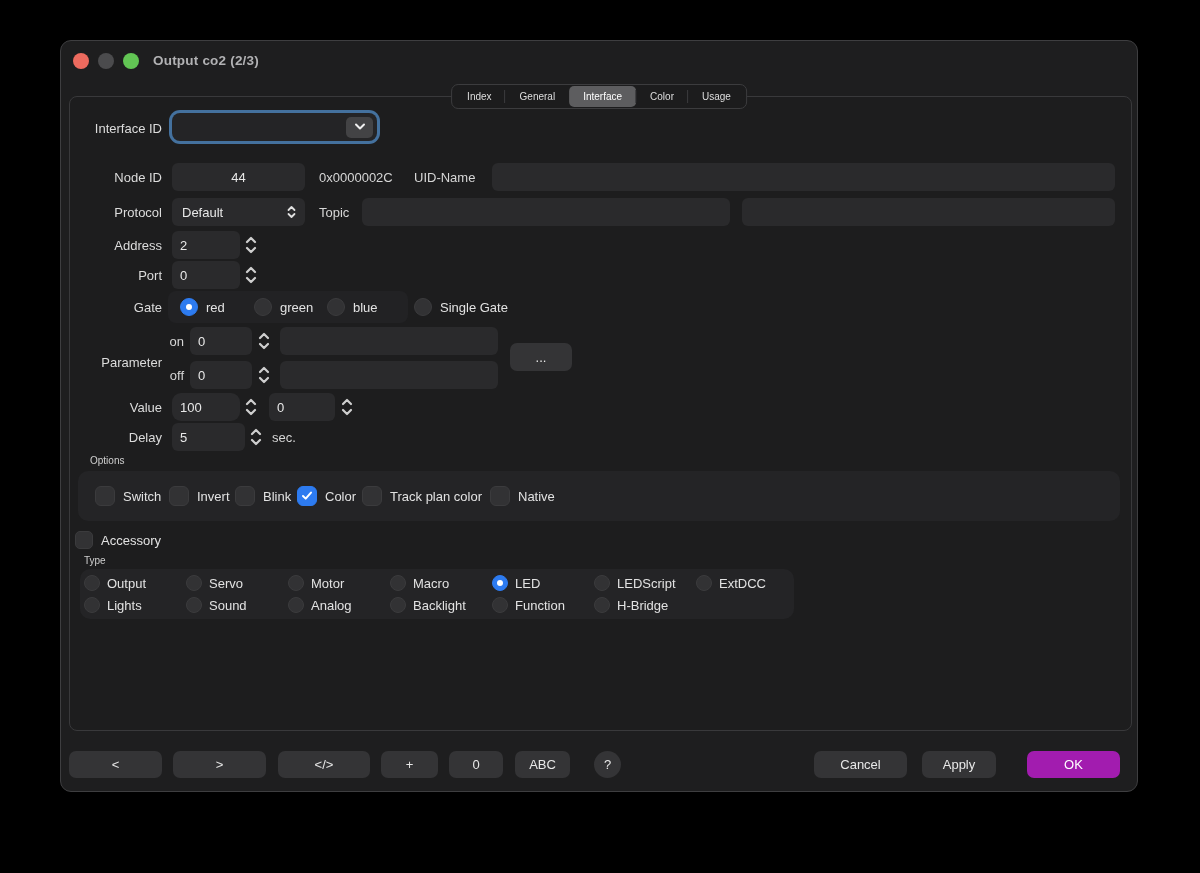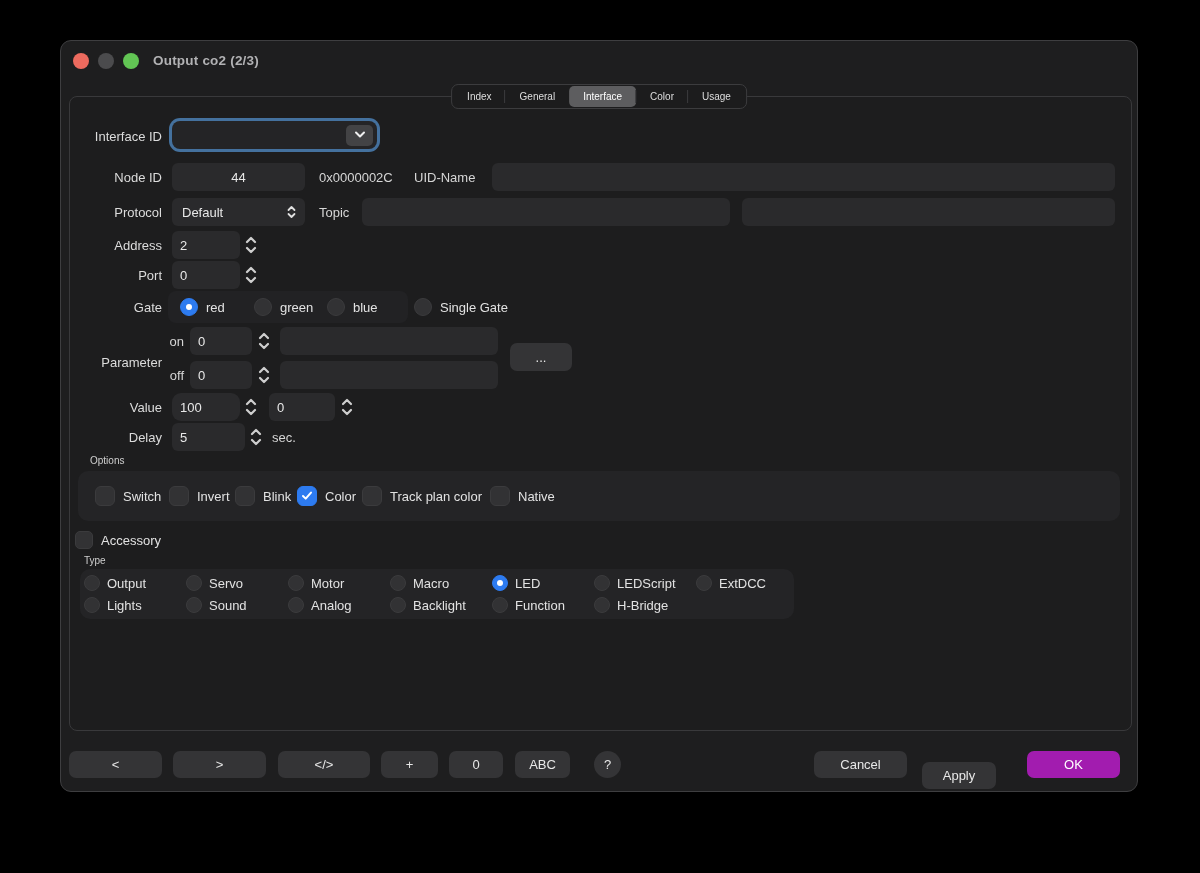--- a/index.html
+++ b/index.html
@@ -89,21 +89,21 @@
   <div class="tabstrip">
     <div class="tab">Index</div>
     <div class="tab">General</div>
     <div class="tab selected">Interface</div>
     <div class="tab">Color</div>
     <div class="tab">Usage</div>
   </div>
 
   <div class="panel">
 
-    <div class="row" style="top:24px;height:30px;">
+    <div class="row" style="top:16px;height:30px;">
       <div class="flabel">Interface ID</div>
       <div class="combo">
         <div class="combo-btn">
           <span>
             <svg width="12" height="8" viewBox="0 0 12 8">
                 <path d="M2 1.5 L6 5.5 L10 1.5" stroke="#f0f0f0" stroke-width="2" fill="none" stroke-linecap="round" stroke-linejoin="round"></path>
               </svg>
           </span>
         </div>
       </div>
@@ -333,16 +333,16 @@
   </div>
 
   <button class="btn" style="left:8px;top:710px;width:93px;">&lt;</button>
   <button class="btn" style="left:112px;top:710px;width:93px;">&gt;</button>
   <button class="btn" style="left:217px;top:710px;width:92px;">&lt;/&gt;</button>
   <button class="btn" style="left:320px;top:710px;width:57px;">+</button>
   <button class="btn" style="left:388px;top:710px;width:54px;">0</button>
   <button class="btn" style="left:454px;top:710px;width:55px;">ABC</button>
   <button class="btn circle" style="left:533px;top:710px;">?</button>
   <button class="btn" style="left:753px;top:710px;width:93px;">Cancel</button>
-  <button class="btn" style="left:861px;top:710px;width:74px;margin-top:11px;">Apply</button>
+  <button class="btn" style="left:861px;top:710px;width:74px;">Apply</button>
   <button class="btn primary" style="left:966px;top:710px;width:93px;">OK</button>
 
 </div>
 
 </body></html>

